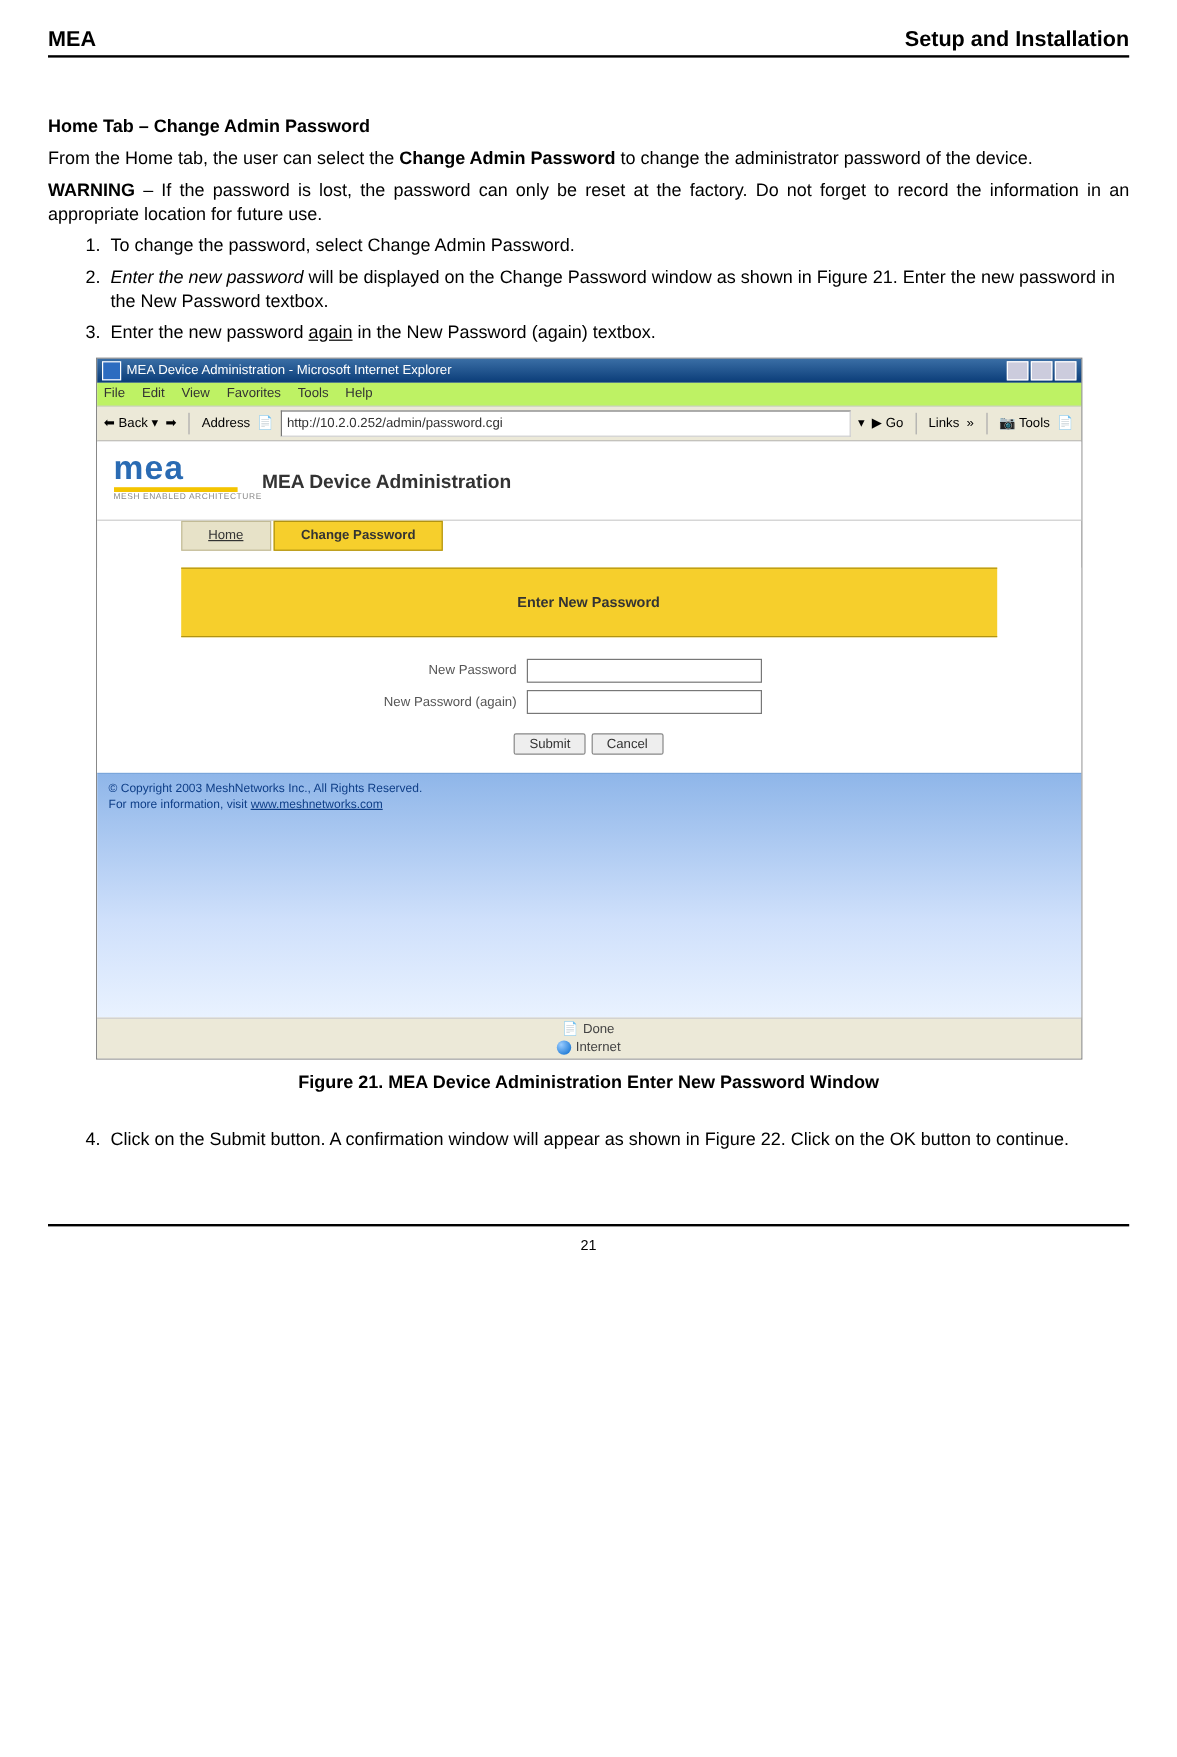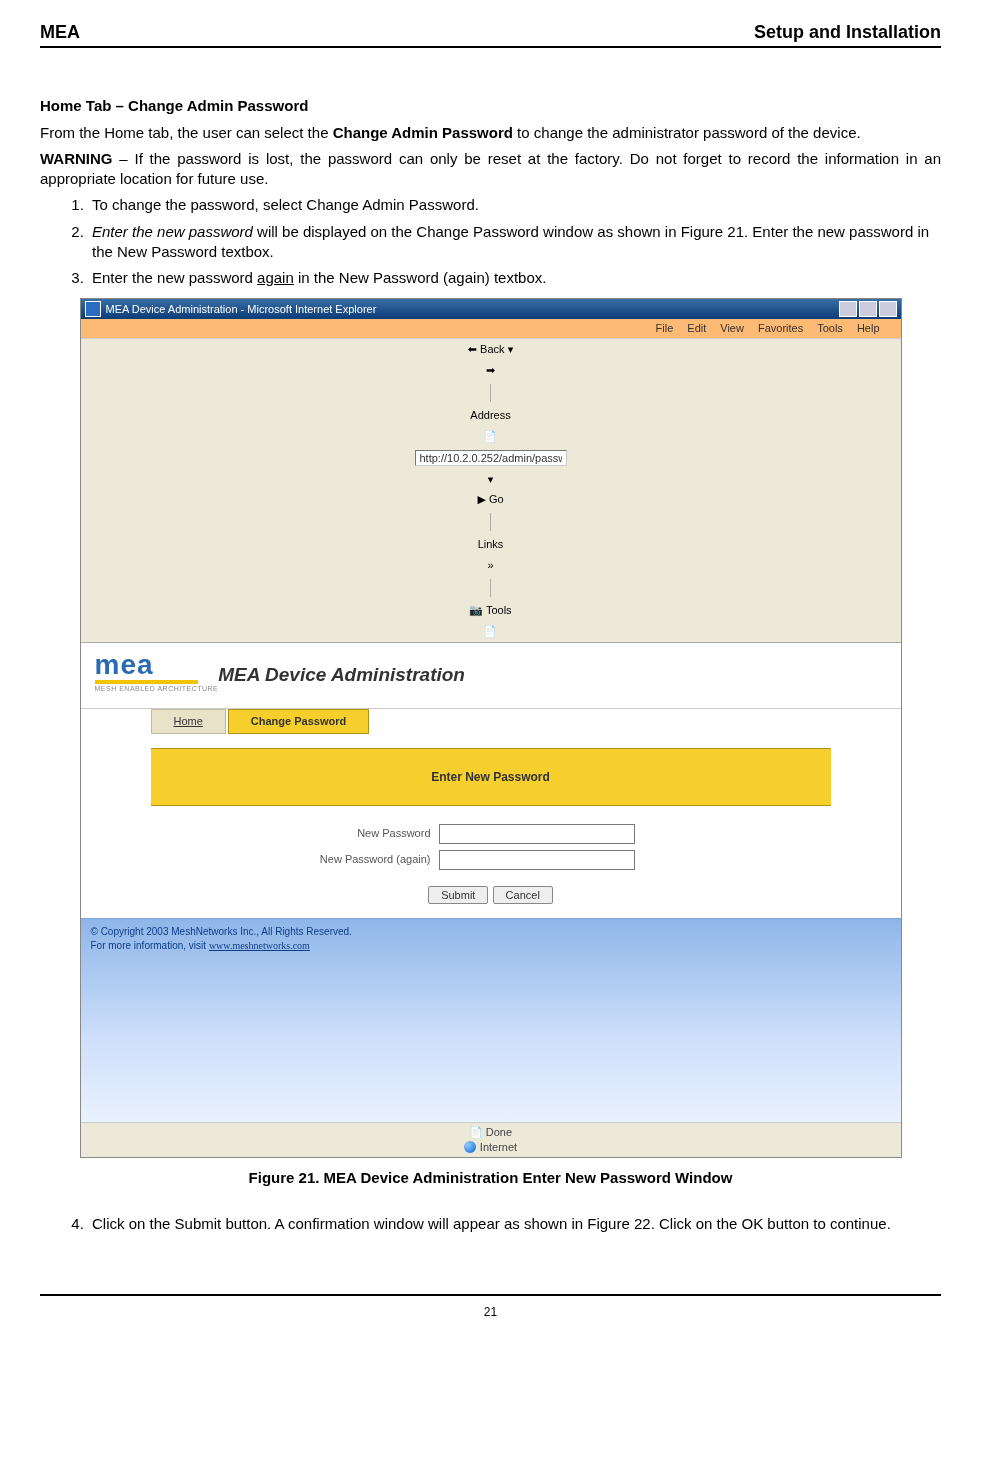--- a/index.html
+++ b/index.html
@@ -57,38 +57,36 @@
     padding: 2px 4px;
   }
   .titlebar .ie-icon {
     width: 14px; height: 14px; background: #2c6cc0; border:1px solid #fff;
     margin-right: 5px; display:inline-block;
   }
   .titlebar .spacer { flex:1; }
   .winbtns { display:flex; gap:2px;}
   .winbtn { width:16px; height:14px; background:#ccd; border:1px solid #fff; }
   .menubar {
-    background:#fdba74;
+    background:#bef264;
     font-size:11px;
     color:#333;
-    padding:2px 21px;
+    padding:2px 6px;
     border-bottom:1px solid #ccc;
     display:flex;
     gap:14px;
-    justify-content:flex-end;
   }
   .toolbar {
     background:#ece9d8;
     font-size:11px;
     padding:3px 6px;
     border-bottom:1px solid #aaa;
     display:flex;
     align-items:center;
     gap:6px;
-    flex-direction:column;
   }
   .toolbar .sep { width:1px; height:18px; background:#aaa; margin:0 4px;}
   .addr-field {
     flex:1; background:#fff; border:1px inset #ccc; height:18px; font-size:11px;
     padding:1px 4px; color:#333;
   }
   .content-area {
     background:#fff;
   }
   .mea-header {
@@ -109,22 +107,21 @@
     padding-bottom:4px;
     margin-right:20px;
   }
   .mea-sublogo {
     font-size:7px; color:#888; letter-spacing:0.5px;
   }
   .mea-admin-title {
     font-family: Arial, sans-serif;
     font-weight:bold;
     color:#333;
-    font-size:19px;
-    font-style: italic;
+    font-size:16px;
     margin-bottom:6px;
   }
   .tabs {
     display:flex;
     gap:2px;
     margin:0 0 0 70px;
   }
   .tab {
     font-size:11px;
     padding:4px 22px;
@@ -174,21 +171,21 @@
     font-size:11px; padding:2px 12px; background:#eee;
     border:1px solid #888; border-radius:2px; color:#333;
   }
   .footer-bar {
     background: linear-gradient(#8fb6e9,#cfe0fb 60%, #e9f2ff);
     color:#0e3e87;
     font-size:10px;
     padding:6px 10px 170px 10px;
     border-top:1px solid #7aa6db;
   }
-  .footer-bar a { color:#0e3e87; text-decoration:underline;font-family:Liberation Serif, serif;}
+  .footer-bar a { color:#0e3e87; text-decoration:underline;}
   .statusbar {
     background:#ece9d8;
     border-top:1px solid #ccc;
     font-size:11px;
     display:flex;
     justify-content:space-between;
     align-items:center;
     padding:2px 6px;
     color:#444;
     flex-direction:column;

